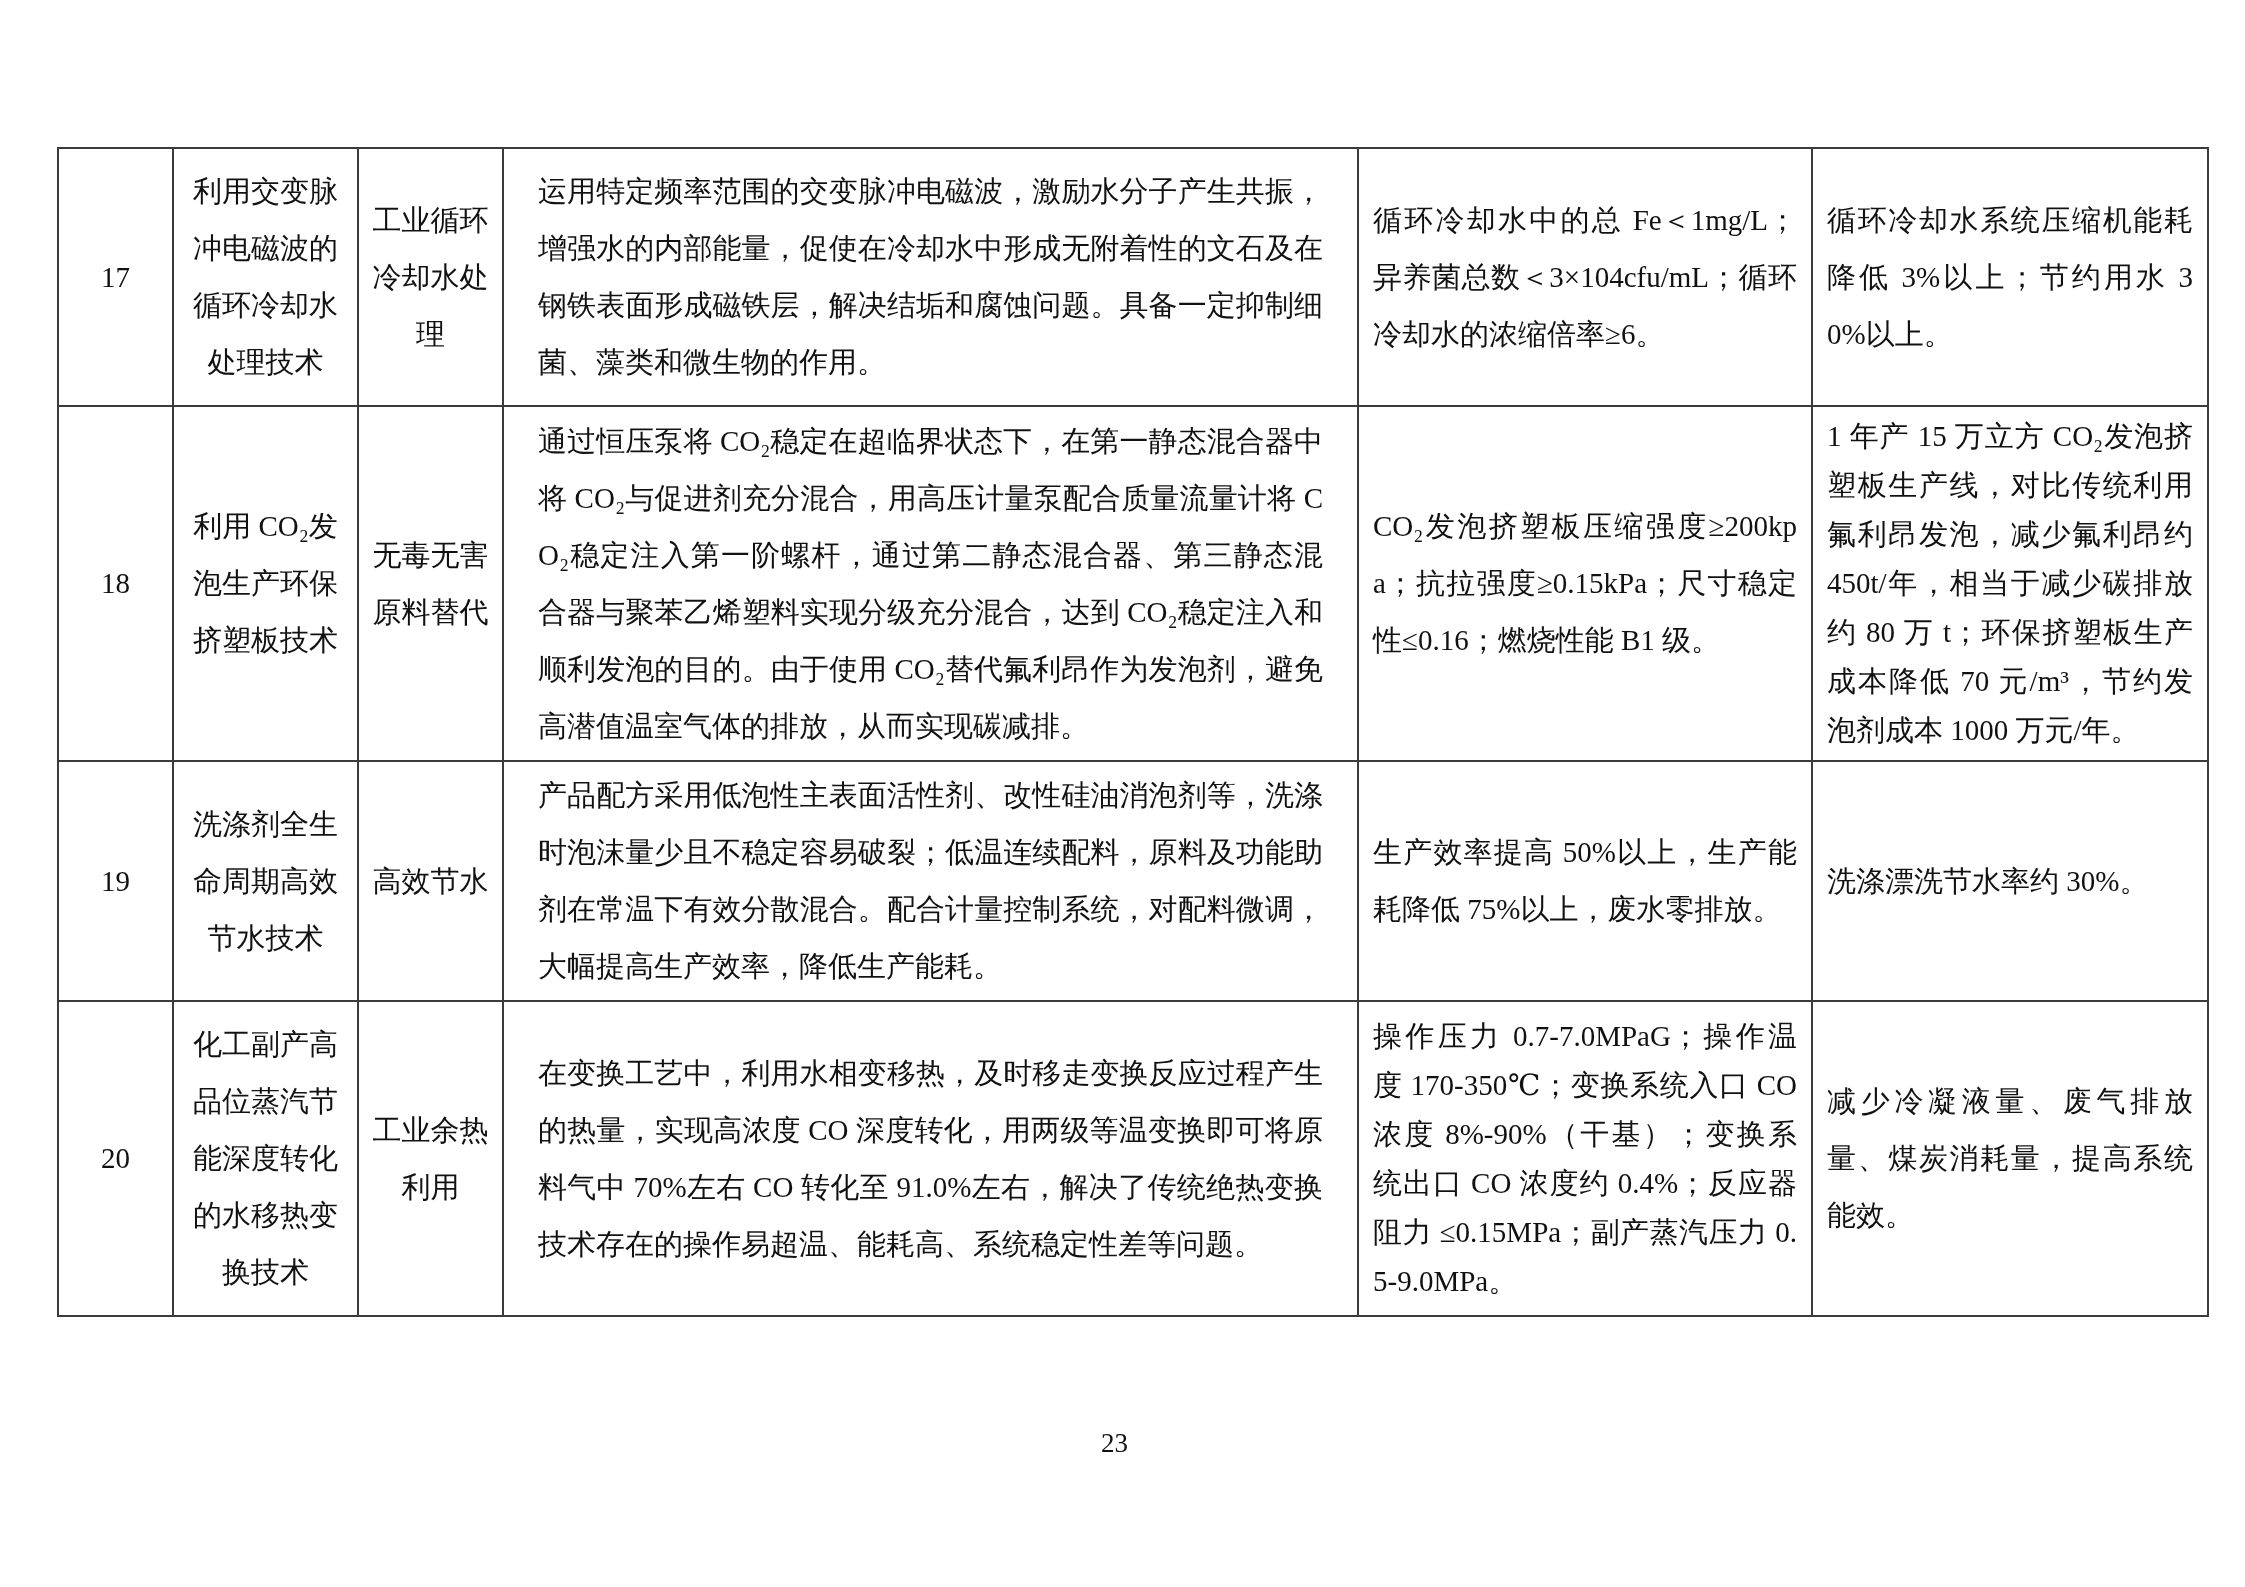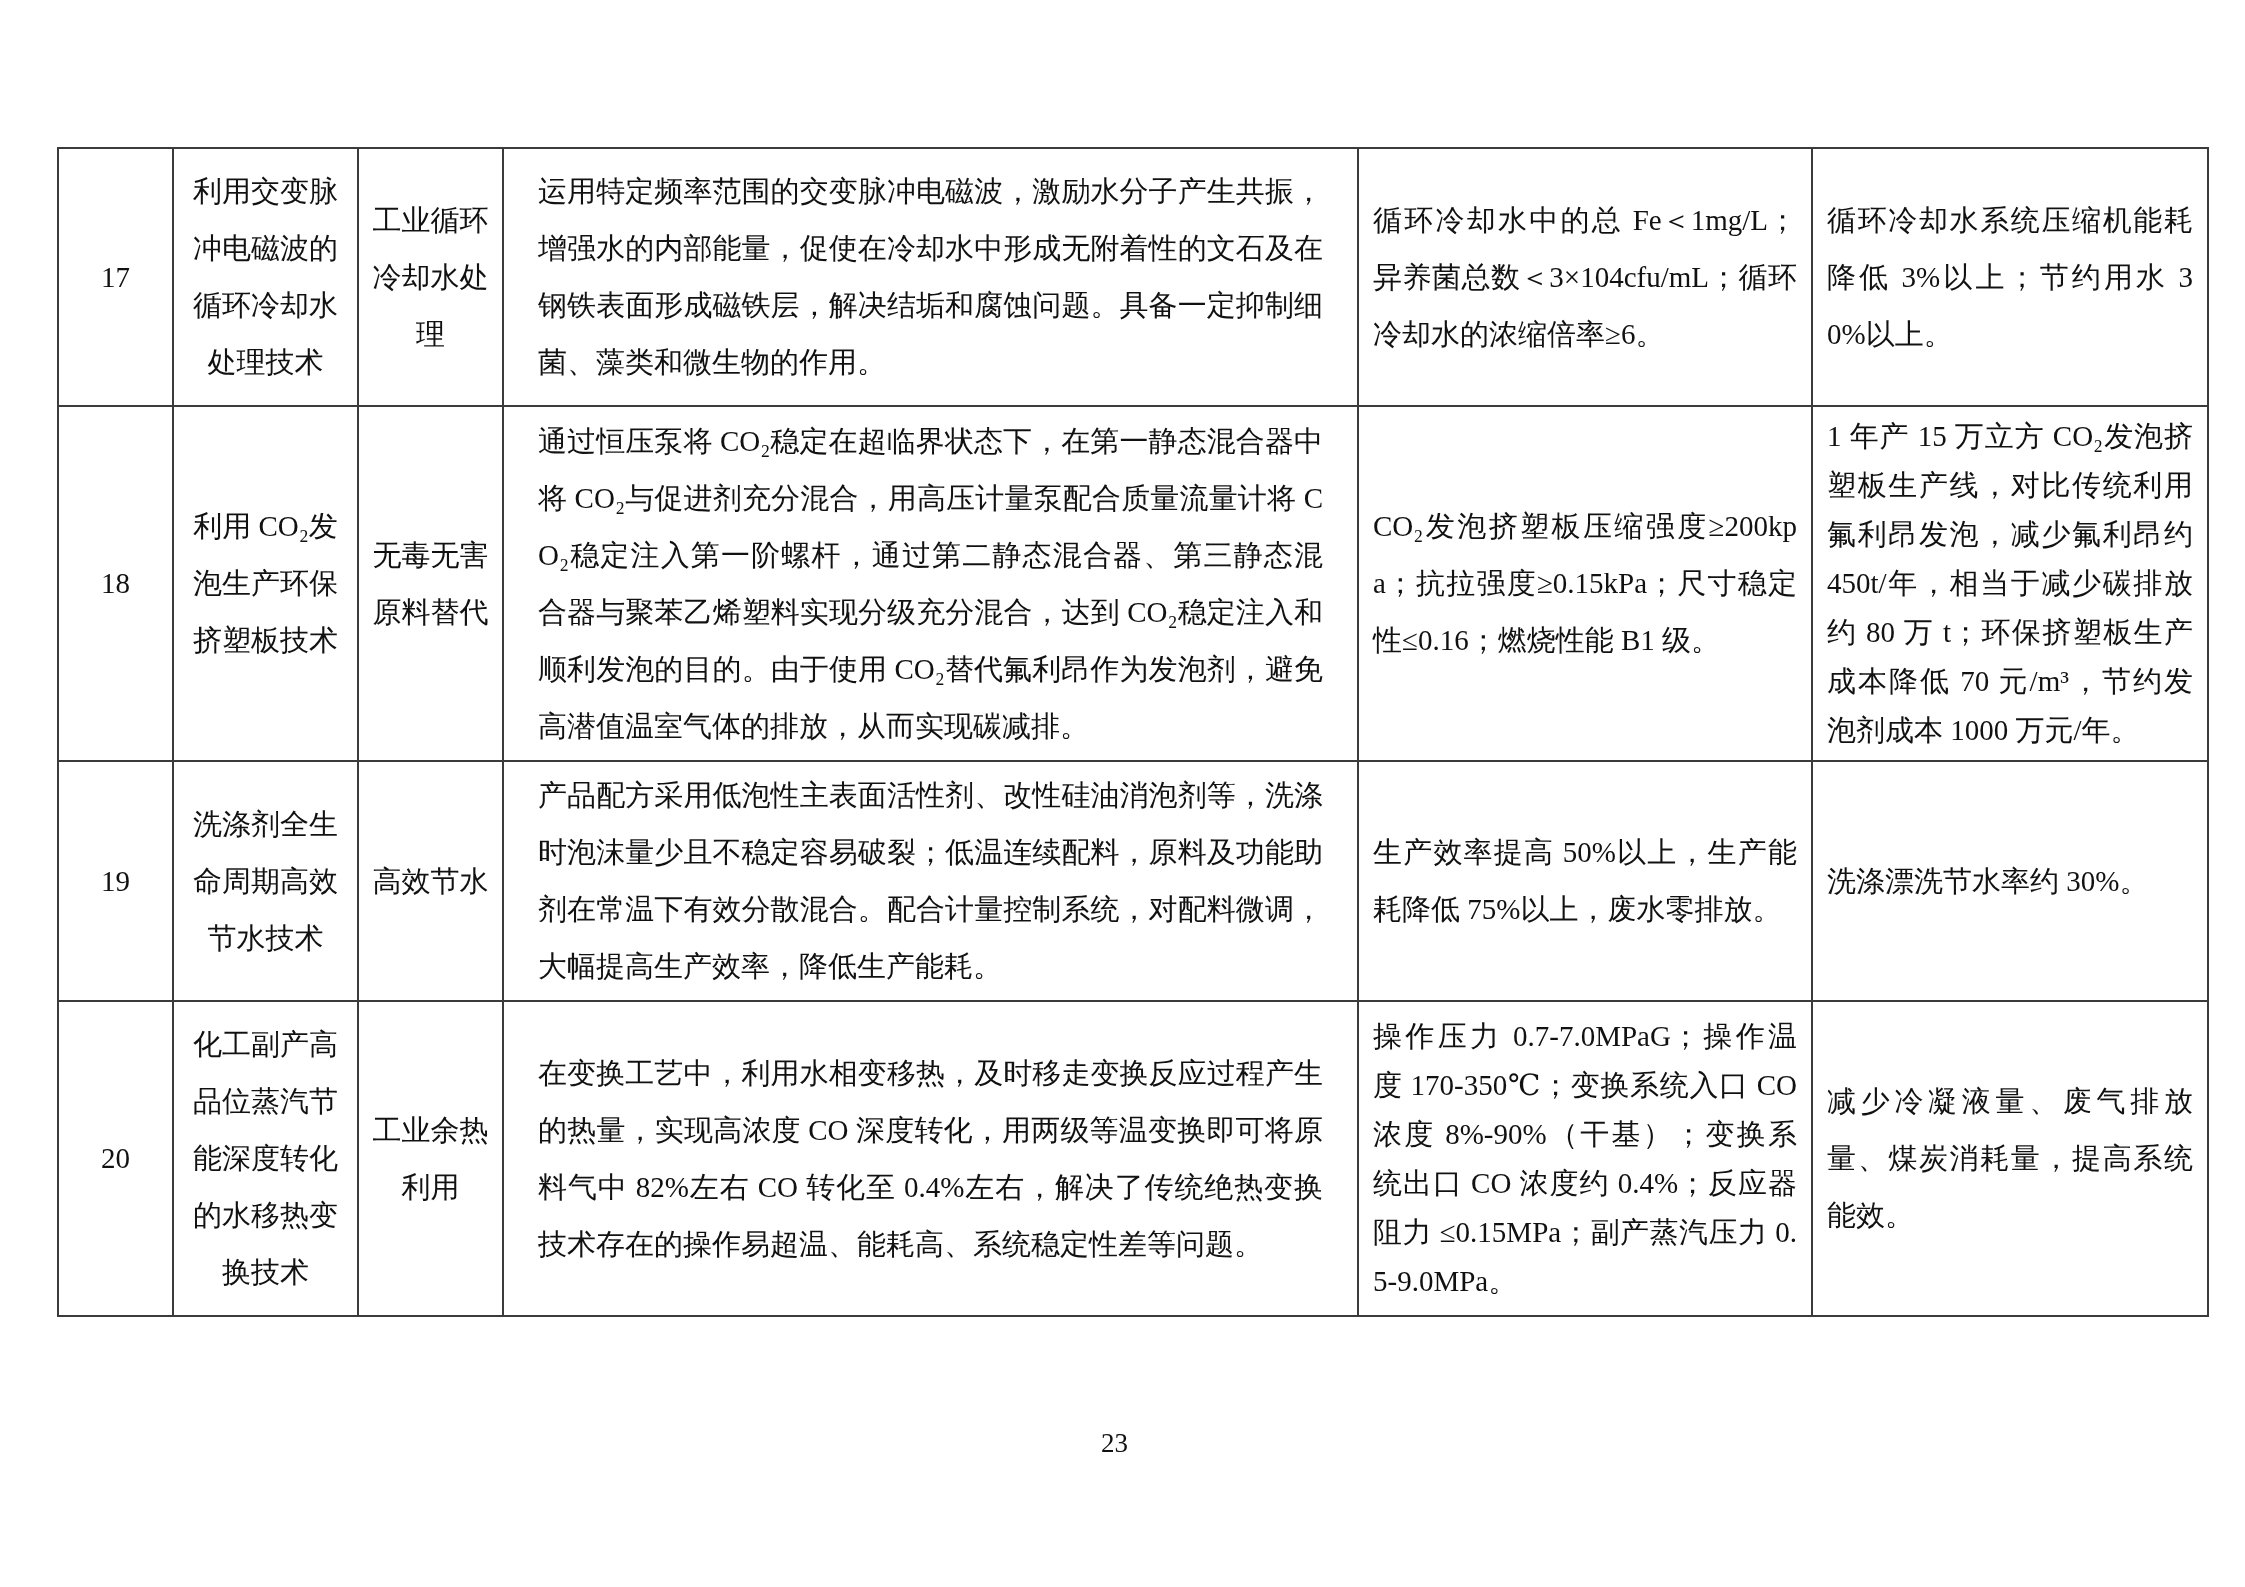--- a/index.html
+++ b/index.html
@@ -89,21 +89,21 @@
         <td class="c-name">洗涤剂全生命周期高效节水技术</td>
         <td class="c-cat">高效节水</td>
         <td class="c-desc">产品配方采用低泡性主表面活性剂、改性硅油消泡剂等，洗涤时泡沫量少且不稳定容易破裂；低温连续配料，原料及功能助剂在常温下有效分散混合。配合计量控制系统，对配料微调，大幅提高生产效率，降低生产能耗。</td>
         <td class="c-ind">生产效率提高 50%以上，生产能耗降低 75%以上，废水零排放。</td>
         <td class="c-ben">洗涤漂洗节水率约 30%。</td>
       </tr>
       <tr class="r20">
         <td class="c-no">20</td>
         <td class="c-name">化工副产高品位蒸汽节能深度转化的水移热变换技术</td>
         <td class="c-cat">工业余热利用</td>
-        <td class="c-desc">在变换工艺中，利用水相变移热，及时移走变换反应过程产生的热量，实现高浓度 CO 深度转化，用两级等温变换即可将原料气中 82%左右 CO 转化至 0.4%左右，解决了传统绝热变换技术存在的操作易超温、能耗高、系统稳定性差等问题。</td>
+        <td class="c-desc">在变换工艺中，利用水相变移热，及时移走变换反应过程产生的热量，实现高浓度 CO 深度转化，用两级等温变换即可将原料气中 70%左右 CO 转化至 91.0%左右，解决了传统绝热变换技术存在的操作易超温、能耗高、系统稳定性差等问题。</td>
         <td class="c-ind tight">操作压力 0.7-7.0MPaG；操作温度 170-350℃；变换系统入口 CO 浓度 8%-90%（干基）；变换系统出口 CO 浓度约 0.4%；反应器阻力 ≤0.15MPa；副产蒸汽压力 0.5-9.0MPa。</td>
         <td class="c-ben">减少冷凝液量、废气排放量、煤炭消耗量，提高系统能效。</td>
       </tr>
     </tbody>
   </table>
 
   <div class="page-number">23</div>
 
 </div>
 

